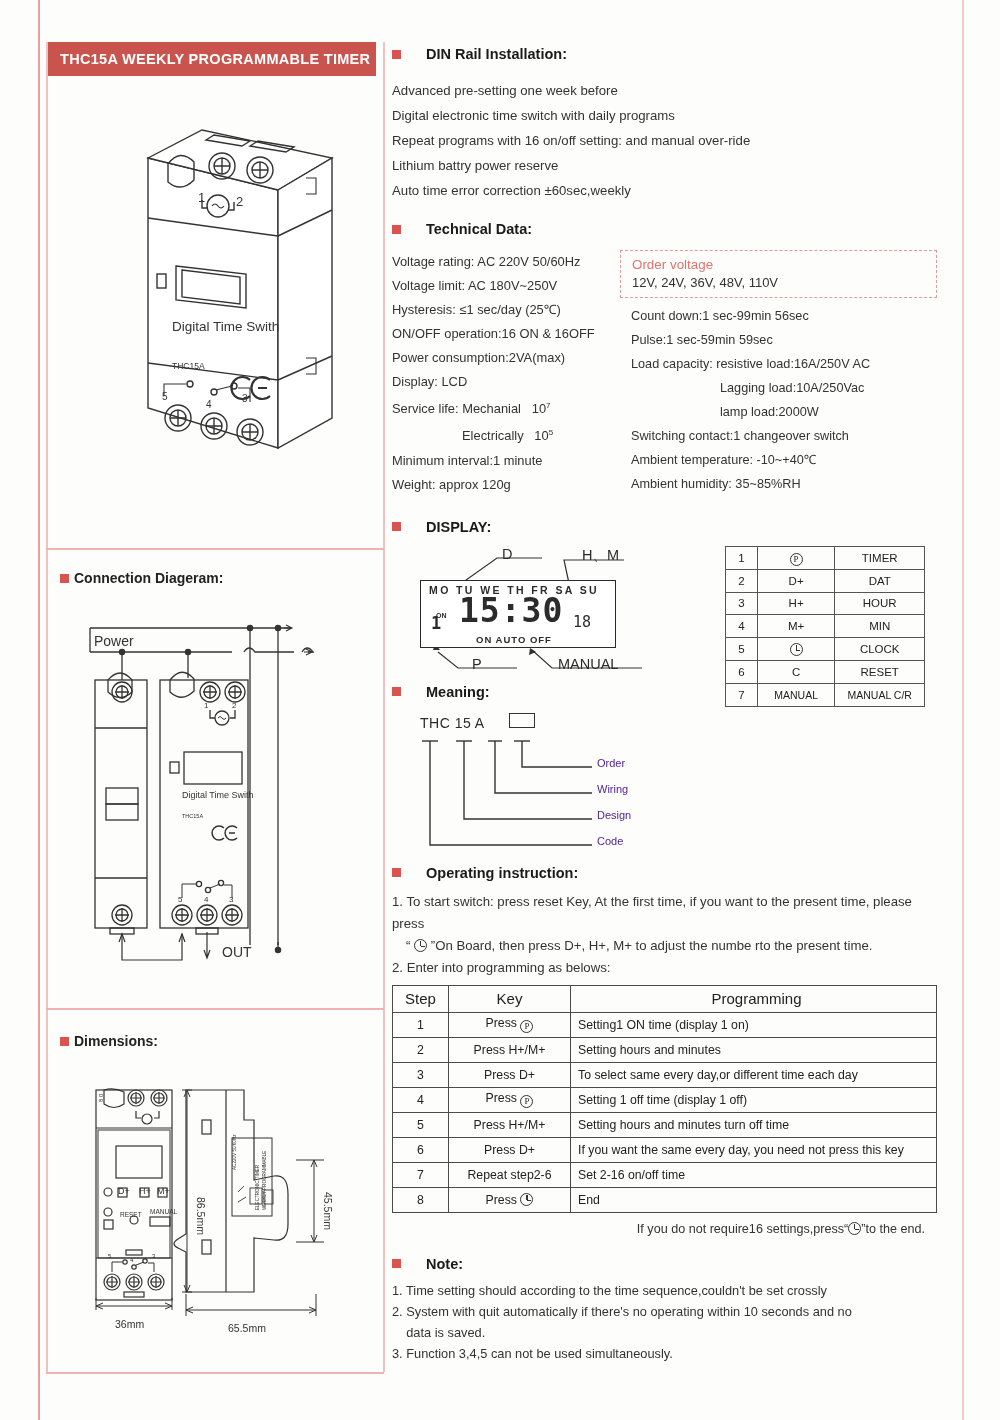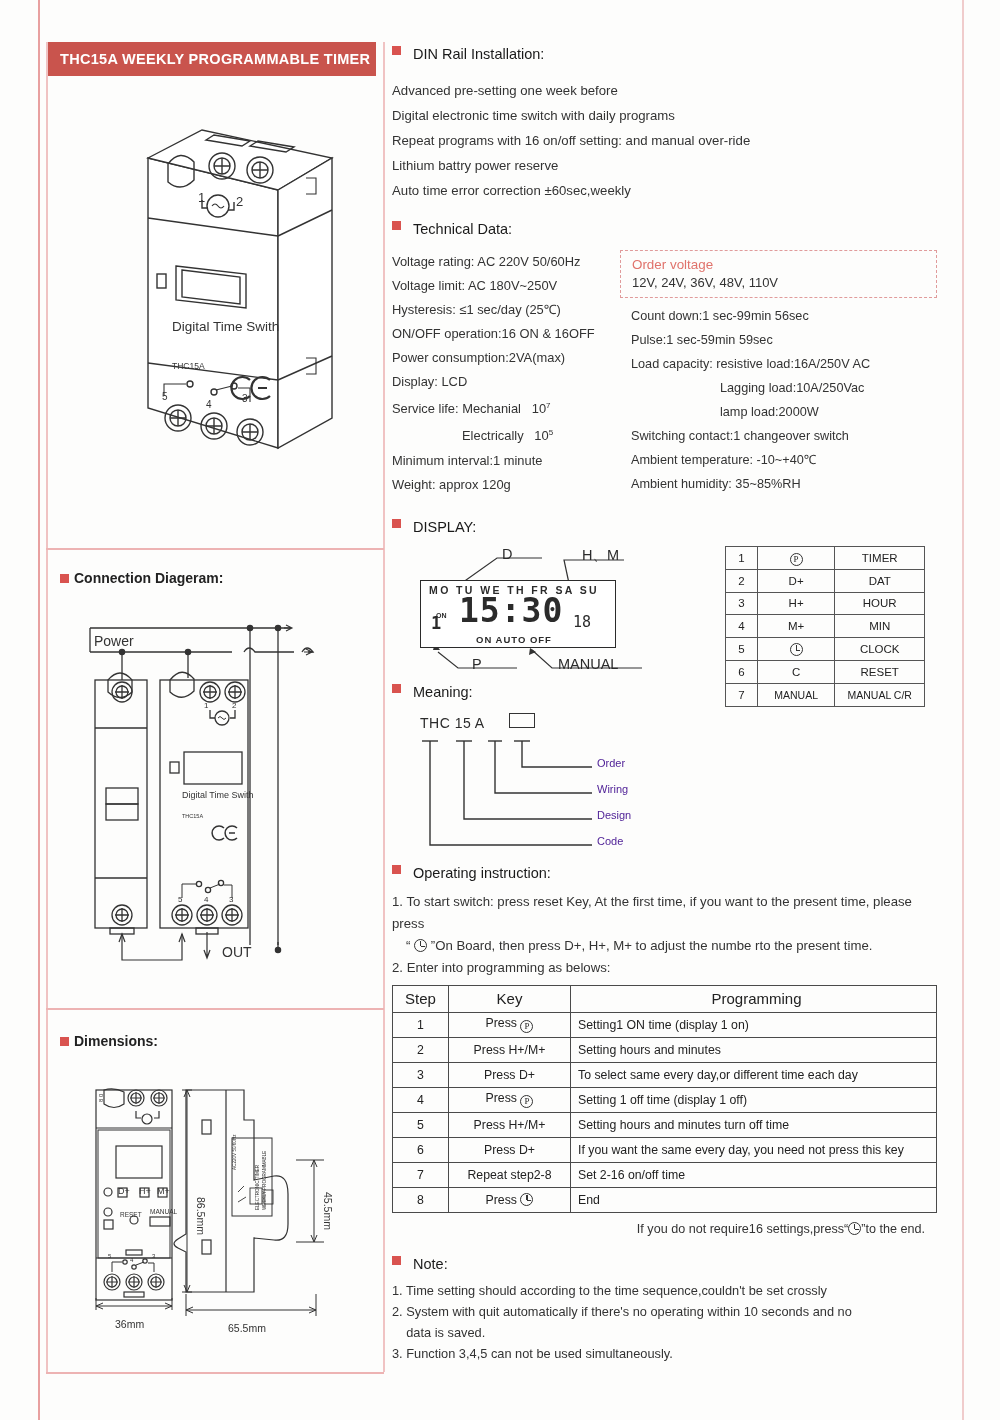--- a/index.html
+++ b/index.html
@@ -24,21 +24,21 @@
     display:flex; align-items:center; padding-left:14px;
   }
   .left-divider { position:absolute; left:6px; width:338px; height:1.5px; background:#edb3b3; }
   .left-vline { position:absolute; top:42px; width:1.5px; height:1330px; background:#f0c3c3; }
 
   .sec-head { font-weight:bold; font-size:14px; color:#222; display:flex; align-items:center; gap:5px; }
   .sq { display:inline-block; width:9px; height:9px; background:#d9534f; flex:none; }
 
   
   .right-col { position:absolute; left:392px; top:46px; width:545px; }
-  .r-sec-head { font-weight:normal; font-size:14.5px; color:#1a1a1a; display:flex; align-items:flex-start; gap:12px; margin-bottom:13px; }
+  .r-sec-head { font-weight:bold; font-size:14.5px; color:#1a1a1a; display:flex; align-items:center; gap:25px; margin-bottom:13px; }
   .body-line { font-size:13.2px; line-height:21.5px; color:#333; }
 
   .tech-wrap { display:flex; gap:0px; }
   .tech-left { width:228px; }
   .tech-left .body-line { line-height:24px; font-size:12.9px; white-space:nowrap; }
   .tech-right { width:317px; position:relative; }
   .order-box {
     border:1.4px dashed #e09b9b; padding:6px 9px 7px 11px; margin-bottom:6px;
   }
   .order-title { color:#e0736c; font-size:13.4px; margin-bottom:3px; }
@@ -537,21 +537,21 @@
         <td class="ckey">Press H+/M+</td>
         <td class="cprog">Setting hours and minutes turn off time</td>
       </tr>
       <tr>
         <td class="cstep">6</td>
         <td class="ckey">Press  D+</td>
         <td class="cprog">If you want the same every day, you need not press this key</td>
       </tr>
       <tr>
         <td class="cstep">7</td>
-        <td class="ckey">Repeat step2-8</td>
+        <td class="ckey">Repeat step2-6</td>
         <td class="cprog">Set 2-16 on/off time</td>
       </tr>
       <tr>
         <td class="cstep">8</td>
         <td class="ckey"><span>Press </span><span class="clkicon"></span></td>
         <td class="cprog">End</td>
       </tr>
     </tbody>
   </table>
 

